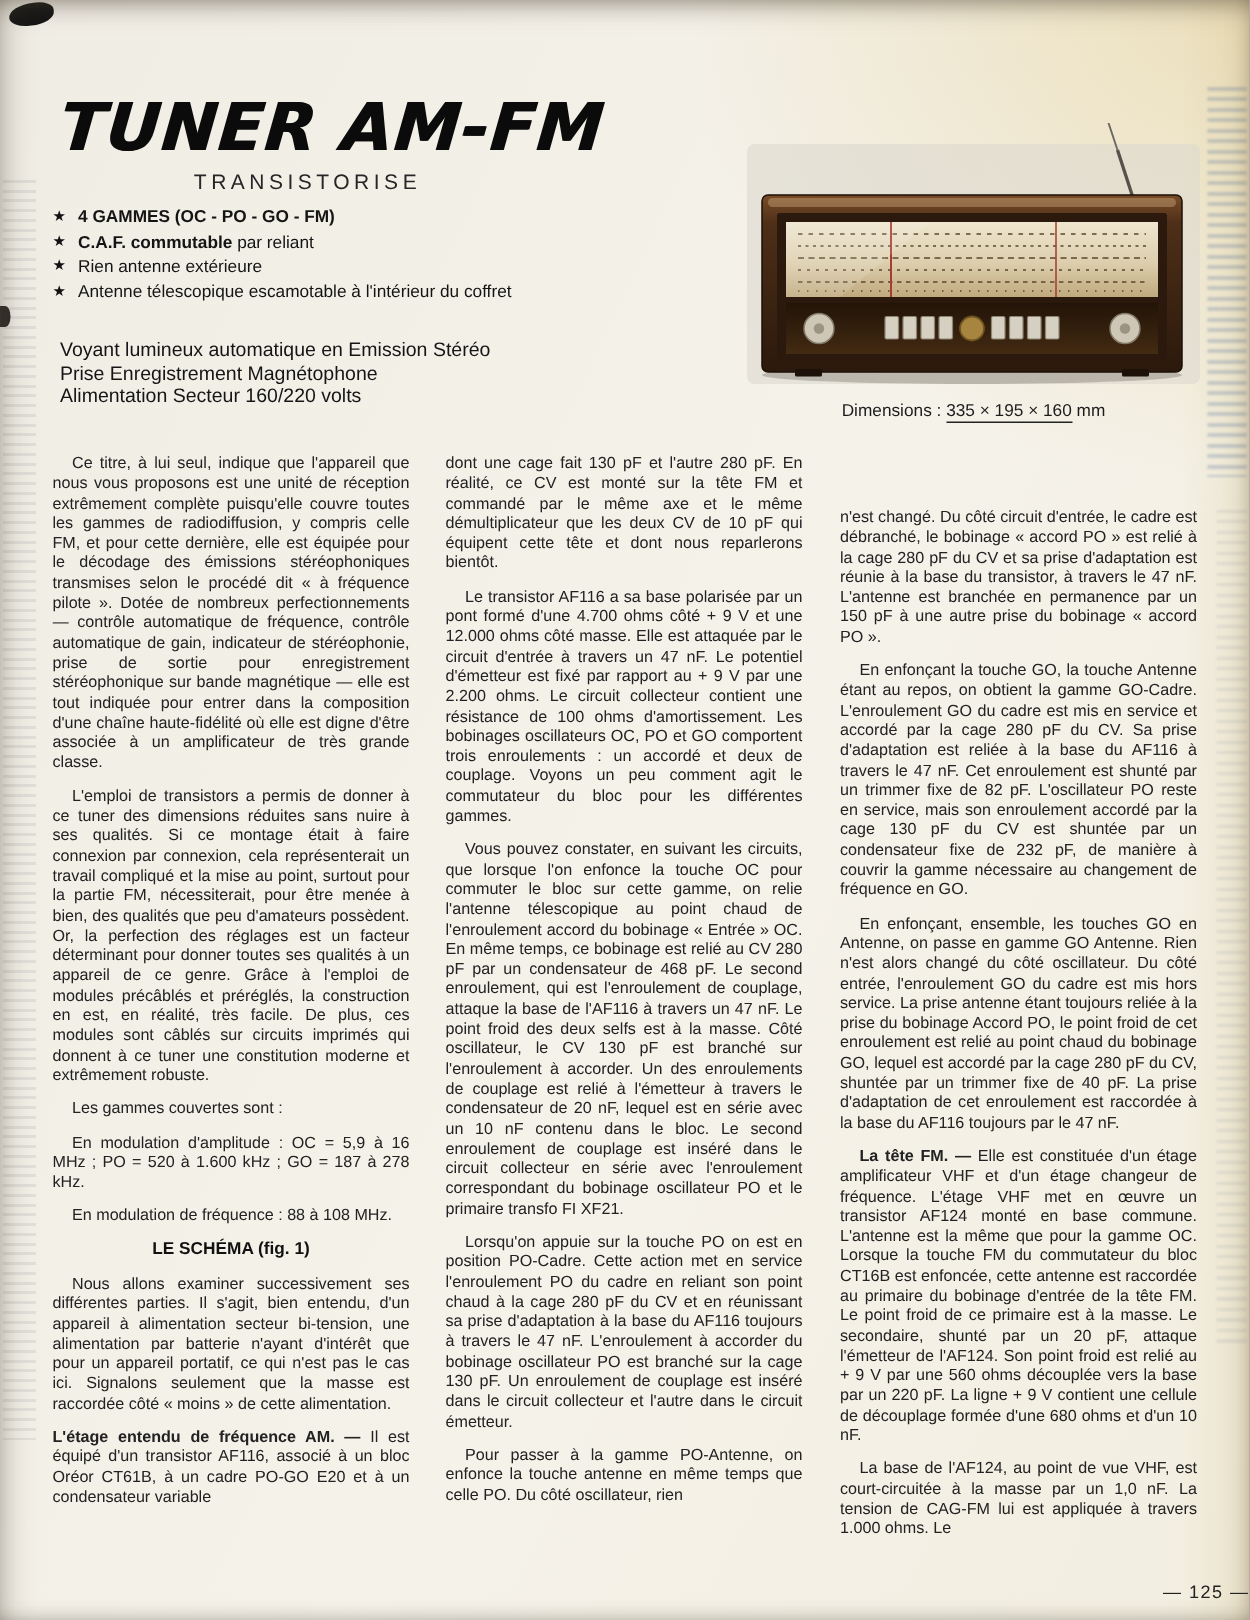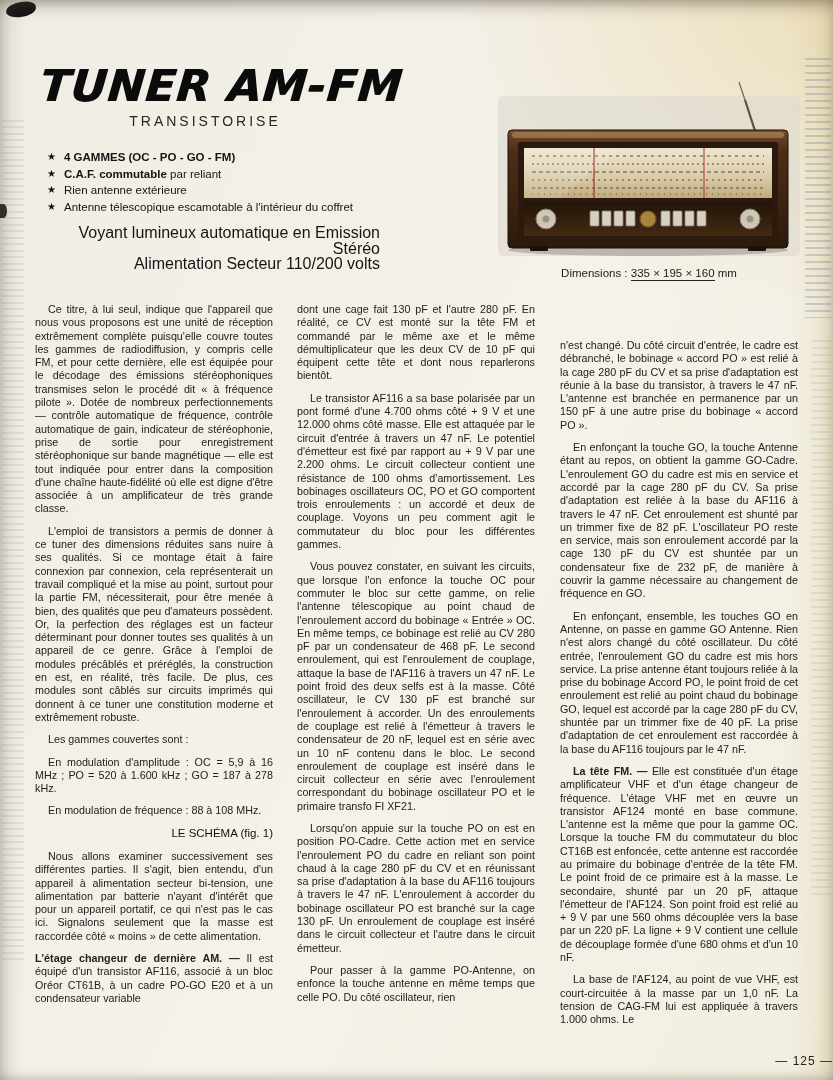--- a/index.html
+++ b/index.html
@@ -25,41 +25,41 @@
   .bleed-right-low{right:2px;top:340px;width:20px;height:560px;filter:blur(.6px);
         background:repeating-linear-gradient(180deg,rgba(90,110,140,.11) 0 2px,rgba(0,0,0,0) 2px 7px);}
 
   
   .title{position:absolute;left:40px;top:60px;width:330px;margin:0;text-align:center;
         font-family:"DejaVu Sans",sans-serif;font-style:italic;font-weight:bold;font-size:44px;
         letter-spacing:1px;transform:skewX(-5deg);color:#0b0b0b;white-space:nowrap;
         text-shadow:1px 0 #0b0b0b;}
   .subtitle{position:absolute;left:40px;top:113px;width:330px;text-align:center;
         font-size:14px;letter-spacing:3px;color:#262626;}
-  .features{position:absolute;left:35px;top:137px;width:450px;margin:12px;padding:0;list-style:none;
+  .features{position:absolute;left:35px;top:137px;width:450px;margin:0;padding:0;list-style:none;
         font-size:11.5px;line-height:16.5px;color:#141414;}
   .feature .star{display:inline-block;width:17px;font-size:10px;vertical-align:1px;color:#111;}
   .f-bold{font-weight:bold;}
   .decoder-box{position:absolute;left:95px;top:198px;border:2px solid #141414;background:transparent;
         padding:2px 12px 3px;font-weight:bold;font-size:12.5px;letter-spacing:1px;color:#101010;}
-  .decoder-lines{position:absolute;left:40px;top:225px;width:340px;text-align:right;
-        font-size:16px;line-height:15.5px;color:#151515;}
+  .decoder-lines{position:absolute;left:40px;top:225px;width:340px;text-align:left;
+        font-size:13px;line-height:15.5px;color:#151515;}
 
   
   .photo{position:absolute;left:498px;top:82px;width:302px;margin:0;}
   .caption{margin-top:3px;text-align:center;font-size:11.5px;color:#1c1c1c;}
   .dims{border-bottom:1px solid #222;padding-bottom:1px;}
 
   
   .col{position:absolute;top:303px;width:238px;height:752px;overflow:hidden;
         font-size:10.75px;line-height:13.3px;text-align:justify;color:#222;hyphens:auto;-webkit-hyphens:auto;}
   .col1{left:35px;} .col2{left:297px;} .col3{left:560px;margin-top:36px;}
   .col p{margin:0 0 9px;text-indent:13px;}
   .col p.cont{text-indent:0;}
-  .center-head{margin:4px 0 10px;text-align:right;font-size:11.5px;font-weight:normal;color:#111;}
+  .center-head{margin:4px 0 10px;text-align:center;font-size:11.5px;font-weight:bold;color:#111;}
   .inline-head{font-weight:bold;}
 
   .pageno{position:absolute;left:0;right:0;top:1054px;text-align:right;font-size:12px;
         letter-spacing:1px;color:#222;}
 </style>
 </head>
 <body>
 
 <div class="page">
 
@@ -76,21 +76,22 @@
 
   <ul class="features">
     <li class="feature"><span class="star">★</span><span class="f-bold">4 GAMMES (OC - PO - GO - FM)</span><span></span></li>
     <li class="feature"><span class="star">★</span><span class="f-bold">C.A.F. commutable</span><span> par reliant</span></li>
     <li class="feature"><span class="star">★</span><span class="f-bold"></span><span>Rien antenne extérieure</span></li>
     <li class="feature"><span class="star">★</span><span class="f-bold"></span><span>Antenne télescopique escamotable à l'intérieur du coffret</span></li>
   </ul>
 
   <div class="decoder-lines">
     <div>Voyant lumineux automatique en Emission Stéréo</div>
-    <div>Alimentation Secteur 110/200 volts</div>
+    <div>Prise Enregistrement Magnétophone</div>
+    <div>Alimentation Secteur 160/220 volts</div>
   </div>
 
   <figure class="photo">
     <svg width="302" height="178" viewBox="0 0 302 178">
       <defs>
         <linearGradient id="wood" x1="0" y1="0" x2="0" y2="1">
           <stop offset="0" stop-color="#7a4c28"></stop>
             <stop offset="0.16" stop-color="#4e2f18"></stop>
             <stop offset="1" stop-color="#2b190c"></stop>
         </linearGradient>
@@ -160,21 +161,21 @@
   </figure>
 
   <section class="col col1">
     <p>Ce titre, à lui seul, indique que l'appareil que nous vous proposons est une unité de réception extrêmement complète puisqu'elle couvre toutes les gammes de radiodiffusion, y compris celle FM, et pour cette dernière, elle est équipée pour le décodage des émissions stéréophoniques transmises selon le procédé dit « à fréquence pilote ». Dotée de nombreux perfectionnements — contrôle automatique de fréquence, contrôle automatique de gain, indicateur de stéréophonie, prise de sortie pour enregistrement stéréophonique sur bande magnétique — elle est tout indiquée pour entrer dans la composition d'une chaîne haute-fidélité où elle est digne d'être associée à un amplificateur de très grande classe.</p>
     <p>L'emploi de transistors a permis de donner à ce tuner des dimensions réduites sans nuire à ses qualités. Si ce montage était à faire connexion par connexion, cela représenterait un travail compliqué et la mise au point, surtout pour la partie FM, nécessiterait, pour être menée à bien, des qualités que peu d'amateurs possèdent. Or, la perfection des réglages est un facteur déterminant pour donner toutes ses qualités à un appareil de ce genre. Grâce à l'emploi de modules précâblés et préréglés, la construction en est, en réalité, très facile. De plus, ces modules sont câblés sur circuits imprimés qui donnent à ce tuner une constitution moderne et extrêmement robuste.</p>
     <p>Les gammes couvertes sont :</p>
     <p>En modulation d'amplitude : OC = 5,9 à 16 MHz ; PO = 520 à 1.600 kHz ; GO = 187 à 278 kHz.</p>
     <p>En modulation de fréquence : 88 à 108 MHz.</p>
     <h3 class="center-head">LE SCHÉMA (fig. 1)</h3>
     <p>Nous allons examiner successivement ses différentes parties. Il s'agit, bien entendu, d'un appareil à alimentation secteur bi-tension, une alimentation par batterie n'ayant d'intérêt que pour un appareil portatif, ce qui n'est pas le cas ici. Signalons seulement que la masse est raccordée côté « moins » de cette alimentation.</p>
-    <p class="cont"><span class="inline-head">L'étage changeur de dernière AM. — </span><span>Il est équipé d'un transistor AF116, associé à un bloc Oréor CT61B, à un cadre PO-GO E20 et à un condensateur variable</span></p>
+    <p class="cont"><span class="inline-head">L'étage entendu de fréquence AM. — </span><span>Il est équipé d'un transistor AF116, associé à un bloc Oréor CT61B, à un cadre PO-GO E20 et à un condensateur variable</span></p>
   </section>
 
   <section class="col col2">
     <p class="cont">dont une cage fait 130 pF et l'autre 280 pF. En réalité, ce CV est monté sur la tête FM et commandé par le même axe et le même démultiplicateur que les deux CV de 10 pF qui équipent cette tête et dont nous reparlerons bientôt.</p>
     <p>Le transistor AF116 a sa base polarisée par un pont formé d'une 4.700 ohms côté + 9 V et une 12.000 ohms côté masse. Elle est attaquée par le circuit d'entrée à travers un 47 nF. Le potentiel d'émetteur est fixé par rapport au + 9 V par une 2.200 ohms. Le circuit collecteur contient une résistance de 100 ohms d'amortissement. Les bobinages oscillateurs OC, PO et GO comportent trois enroulements : un accordé et deux de couplage. Voyons un peu comment agit le commutateur du bloc pour les différentes gammes.</p>
     <p>Vous pouvez constater, en suivant les circuits, que lorsque l'on enfonce la touche OC pour commuter le bloc sur cette gamme, on relie l'antenne télescopique au point chaud de l'enroulement accord du bobinage « Entrée » OC. En même temps, ce bobinage est relié au CV 280 pF par un condensateur de 468 pF. Le second enroulement, qui est l'enroulement de couplage, attaque la base de l'AF116 à travers un 47 nF. Le point froid des deux selfs est à la masse. Côté oscillateur, le CV 130 pF est branché sur l'enroulement à accorder. Un des enroulements de couplage est relié à l'émetteur à travers le condensateur de 20 nF, lequel est en série avec un 10 nF contenu dans le bloc. Le second enroulement de couplage est inséré dans le circuit collecteur en série avec l'enroulement correspondant du bobinage oscillateur PO et le primaire transfo FI XF21.</p>
     <p>Lorsqu'on appuie sur la touche PO on est en position PO-Cadre. Cette action met en service l'enroulement PO du cadre en reliant son point chaud à la cage 280 pF du CV et en réunissant sa prise d'adaptation à la base du AF116 toujours à travers le 47 nF. L'enroulement à accorder du bobinage oscillateur PO est branché sur la cage 130 pF. Un enroulement de couplage est inséré dans le circuit collecteur et l'autre dans le circuit émetteur.</p>
     <p>Pour passer à la gamme PO-Antenne, on enfonce la touche antenne en même temps que celle PO. Du côté oscillateur, rien</p>
   </section>
 

